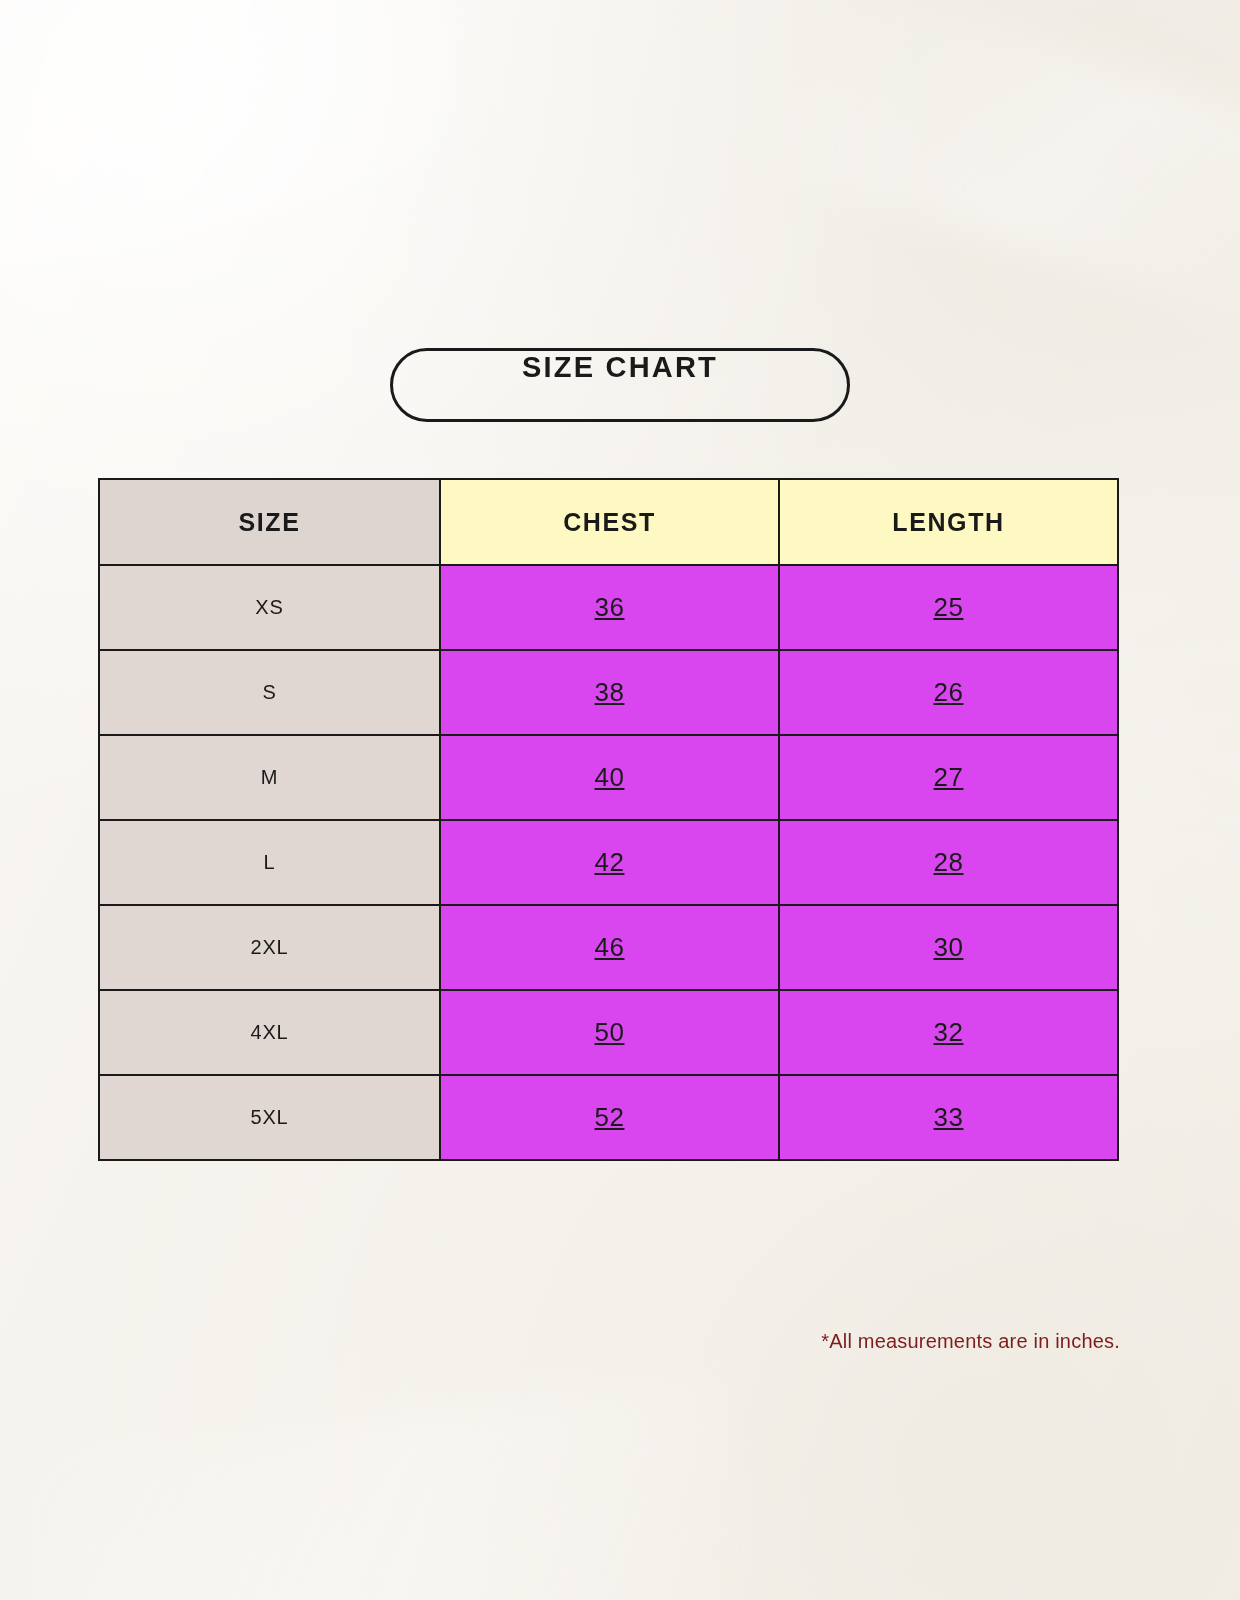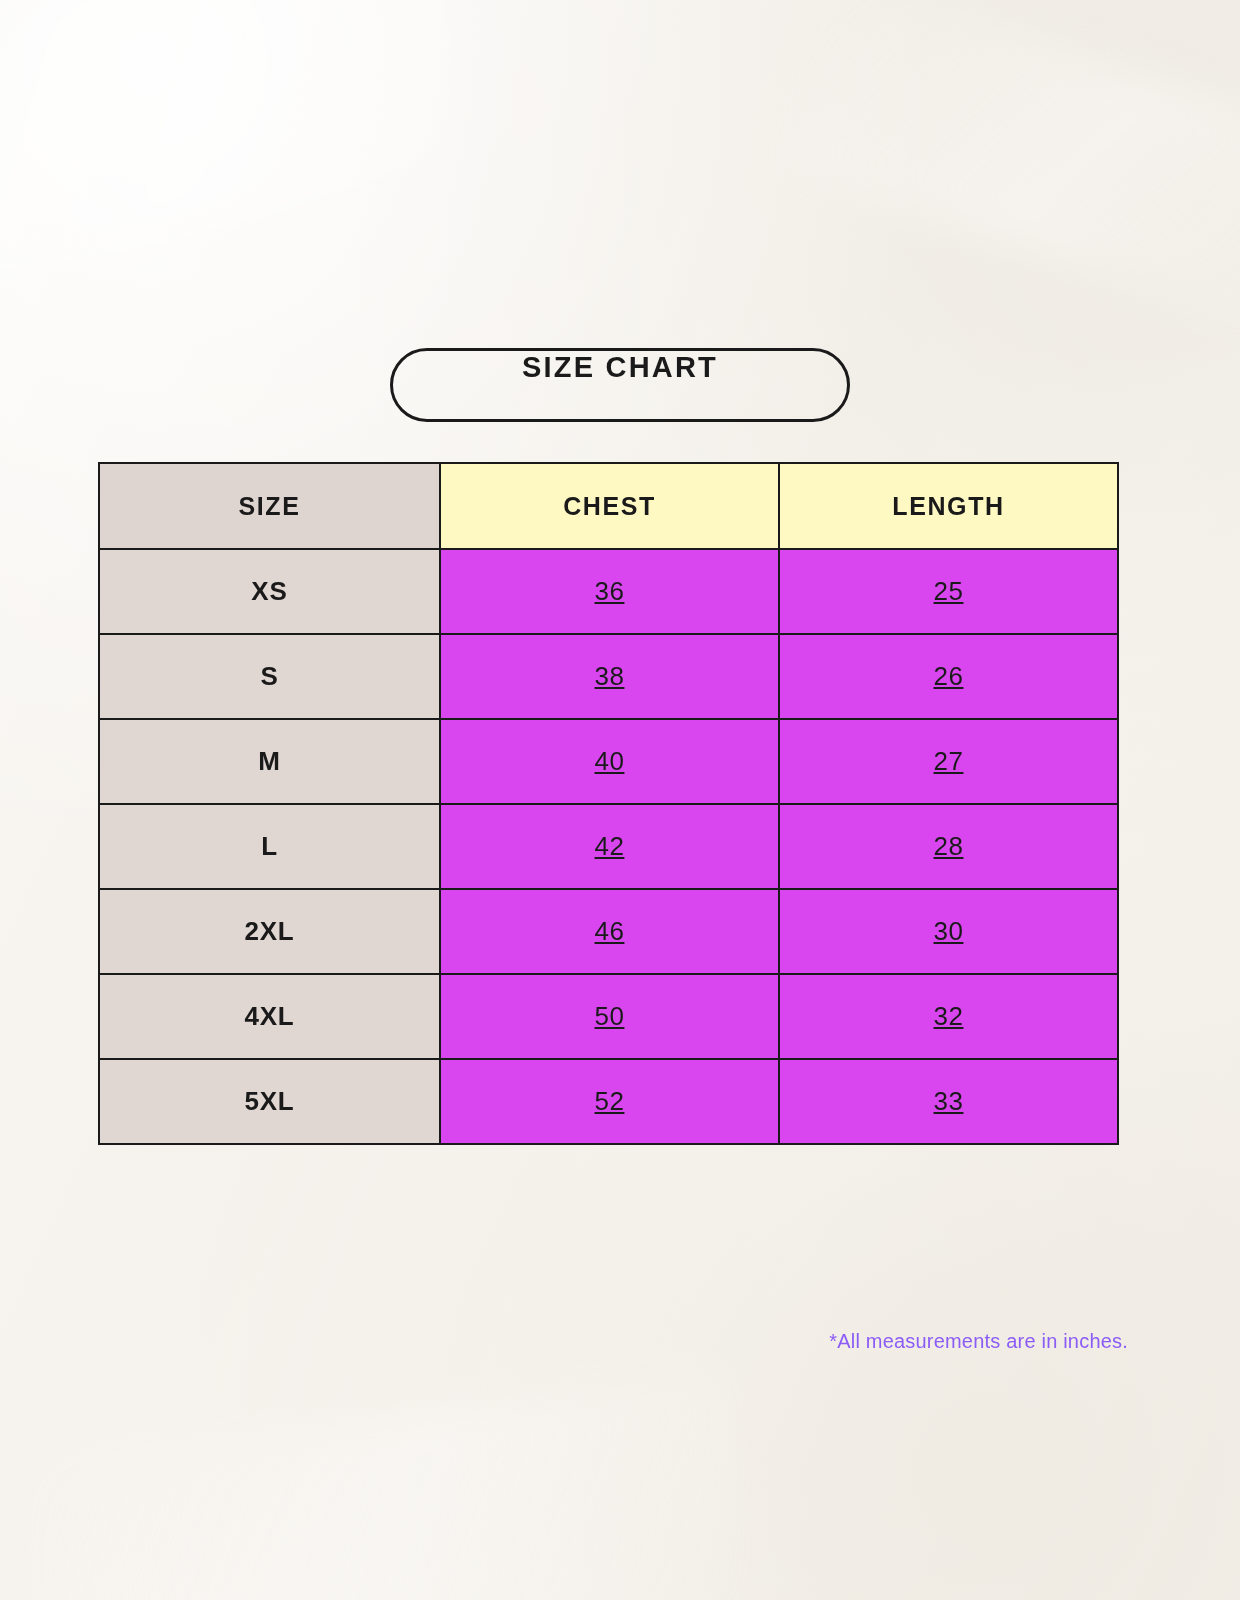--- a/index.html
+++ b/index.html
@@ -71,21 +71,21 @@
     background: transparent;
   }
   .badge-label {
     font-size: 29px;
     font-weight: 700;
     letter-spacing: 2.2px;
   }
 
   .table-wrap {
     position: absolute;
-    top: 462px;
+    top: 478px;
     left: 98px;
     width: 1019px;
   }
   table.size-chart {
     border-collapse: collapse;
     width: 100%;
     table-layout: fixed;
   }
   table.size-chart col.c1 { width: 341px; }
   table.size-chart col.c2 { width: 339px; }
@@ -104,39 +104,39 @@
     letter-spacing: 1.6px;
   }
   th.head-size { background: #ded4d0; }
   th.head-measure { background: #fef9c3; }
 
   tbody td {
     height: 85px;
   }
   td.size-cell {
     background: #e0d6d2;
-    font-size: 26px;
-    font-weight: 700;
+    font-size: 20px;
+    font-weight: 400;
     letter-spacing: 0.8px;
   }
   td.val-cell {
     background: #d946ef;
     font-size: 26px;
     font-weight: 400;
     letter-spacing: 0.5px;
     text-decoration: underline;
   }
 
   .footnote {
     position: absolute;
     top: 1330px;
-    right: 112px;
+    right: 120px;
     font-size: 20px;
     letter-spacing: 0.2px;
-    color: #8b5cf6;
+    color: #7f1d1d;
   }
 </style>
 </head>
 <body>
 
 <div class="page">
   <div class="bg-wash"></div>
   <div class="bg-streak streak-a"></div>
   <div class="bg-streak streak-b"></div>
   <div class="bg-streak streak-c"></div>

